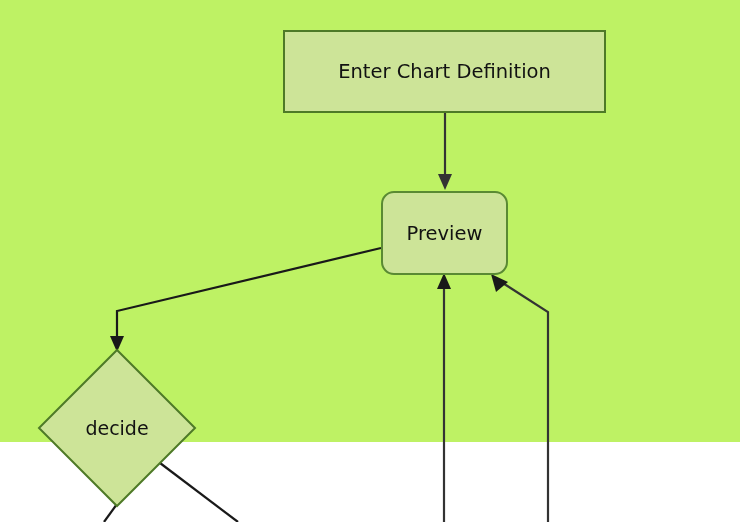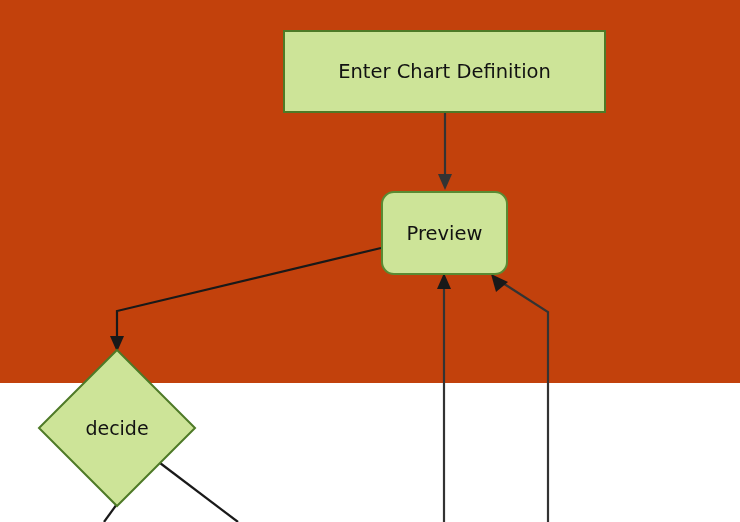--- a/index.html
+++ b/index.html
@@ -9,22 +9,22 @@
   }
   body {
     width: 740px;
     height: 522px;
     overflow: hidden;
     font-family: "DejaVu Sans", "Liberation Sans", sans-serif;
   }
   #flowchart-canvas {
     position: relative;
     width: 740px;
-    height: 383px;
-    background: #c2410c;
+    height: 442px;
+    background: #bef264;
   }
   svg#diagram-svg {
     position: absolute;
     top: 0;
     left: 0;
     width: 740px;
     height: 522px;
     display: block;
   }
   .node-shape {

